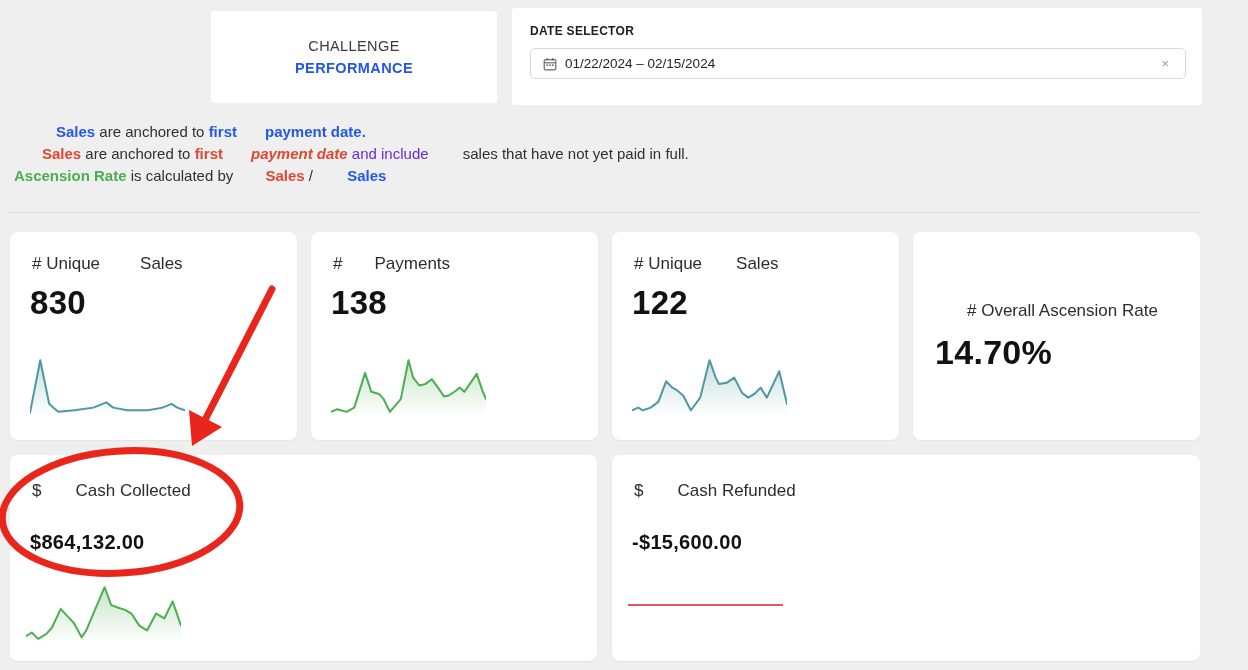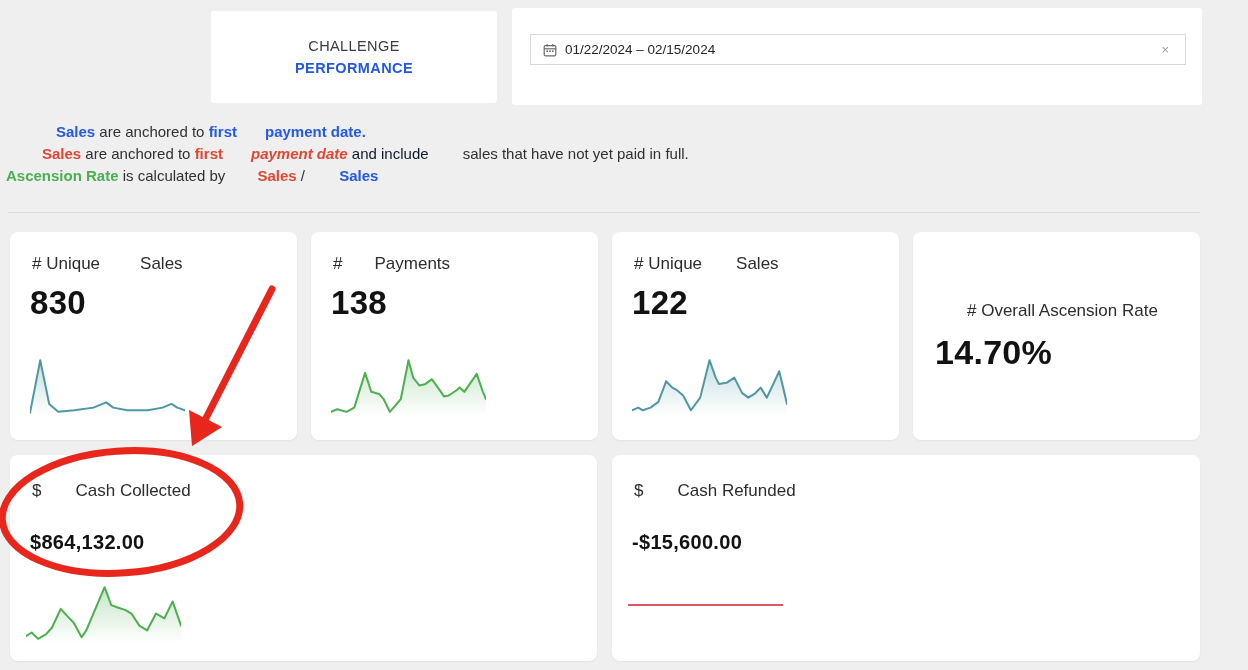--- a/index.html
+++ b/index.html
@@ -18,21 +18,21 @@
   .toggle-line1{font-size:14.5px;color:#3c3c3c;letter-spacing:.4px;}
   .toggle-line2{font-size:14.5px;font-weight:700;letter-spacing:.4px;}
   .date-panel{
     position:absolute;left:512px;top:8px;width:690px;height:97px;
     background:#fff;border-radius:3px;box-sizing:border-box;
     padding:16px 0 0 18px;
   }
   .ds-label{font-size:12px;font-weight:700;color:#1d1d1d;letter-spacing:.3px;height:14px;}
   .ds-input{
     margin-top:10px;width:656px;height:31px;box-sizing:border-box;
-    border:1px solid #d9d9d9;border-radius:0;background:#fff;
+    border:1px solid #d9d9d9;border-radius:5px;background:#fff;
     display:flex;align-items:center;padding:0 12px;cursor:text;
   }
   .ds-text{font-size:13.5px;color:#262626;margin-left:8px;flex:1;}
   .ds-clear{color:#9a9a9a;font-size:13px;line-height:1;cursor:pointer;padding:2px 4px;}
   .cal-icon{display:block;}
   
   .explainer{position:absolute;left:0;top:121px;font-size:15px;line-height:22px;color:#303030;white-space:nowrap;}
   .note-line{display:flex;align-items:baseline;}
   .run{white-space:pre;}
   .run.b{font-weight:600;}
@@ -62,20 +62,21 @@
 </style>
 </head>
 <body>
 
 <div class="toggle-card">
   <div class="toggle-line1">CHALLENGE</div>
   <div class="toggle-line2" style="color: rgb(34, 87, 231);">PERFORMANCE</div>
 </div>
 
 <div class="date-panel">
+  <div class="ds-label">DATE SELECTOR</div>
   <div class="ds-input">
     <svg class="cal-icon" width="14" height="14" viewBox="0 0 14 14">
       <rect x="1.2" y="2.6" width="11.6" height="10.2" rx="1.2" fill="none" stroke="#6a6a6a" stroke-width="1.2"></rect>
       <line x1="1.2" y1="5.8" x2="12.8" y2="5.8" stroke="#6a6a6a" stroke-width="1.2"></line>
       <line x1="4.2" y1="1" x2="4.2" y2="3.6" stroke="#6a6a6a" stroke-width="1.2"></line>
       <line x1="9.8" y1="1" x2="9.8" y2="3.6" stroke="#6a6a6a" stroke-width="1.2"></line>
       <rect x="3.4" y="7.4" width="1.6" height="1.6" fill="#6a6a6a"></rect>
       <rect x="6.2" y="7.4" width="1.6" height="1.6" fill="#6a6a6a"></rect>
       <rect x="9" y="7.4" width="1.6" height="1.6" fill="#6a6a6a"></rect>
     </svg>
@@ -91,25 +92,25 @@
       <span class="run b" style="color: rgb(36, 88, 230);">first</span>
       <span class="gap" style="width: 28px;"></span>
       <span class="run b" style="color: rgb(36, 88, 230);">payment date.</span>
     </div>
     <div class="note-line" style="padding-left: 42px;">
       <span class="run b" style="color: rgb(223, 71, 51);">Sales</span>
       <span class="run" style="color: rgb(48, 48, 48);"> are anchored to </span>
       <span class="run b" style="color: rgb(223, 71, 51);">first</span>
       <span class="gap" style="width: 28px;"></span>
       <span class="run b" style="color: rgb(223, 71, 51); font-style: italic;">payment date</span>
-      <span class="run" style="color: #0f172a;"> and include </span>
+      <span class="run" style="color: #6d28d9;"> and include </span>
       <span class="gap" style="width: 30px;"></span>
       <span class="run" style="color: rgb(48, 48, 48);">sales that have not yet paid in full.</span>
     </div>
-    <div class="note-line" style="padding-left: 6px;">
+    <div class="note-line" style="padding-left: 14px;">
       <span class="run b" style="color: rgb(76, 174, 82);">Ascension Rate</span>
       <span class="run" style="color: rgb(48, 48, 48);"> is calculated by </span>
       <span class="gap" style="width: 28px;"></span>
       <span class="run b" style="color: rgb(223, 71, 51);">Sales</span>
       <span class="run" style="color: rgb(48, 48, 48);"> / </span>
       <span class="gap" style="width: 30px;"></span>
       <span class="run b" style="color: rgb(36, 88, 230);">Sales</span>
     </div>
   </div>
 

